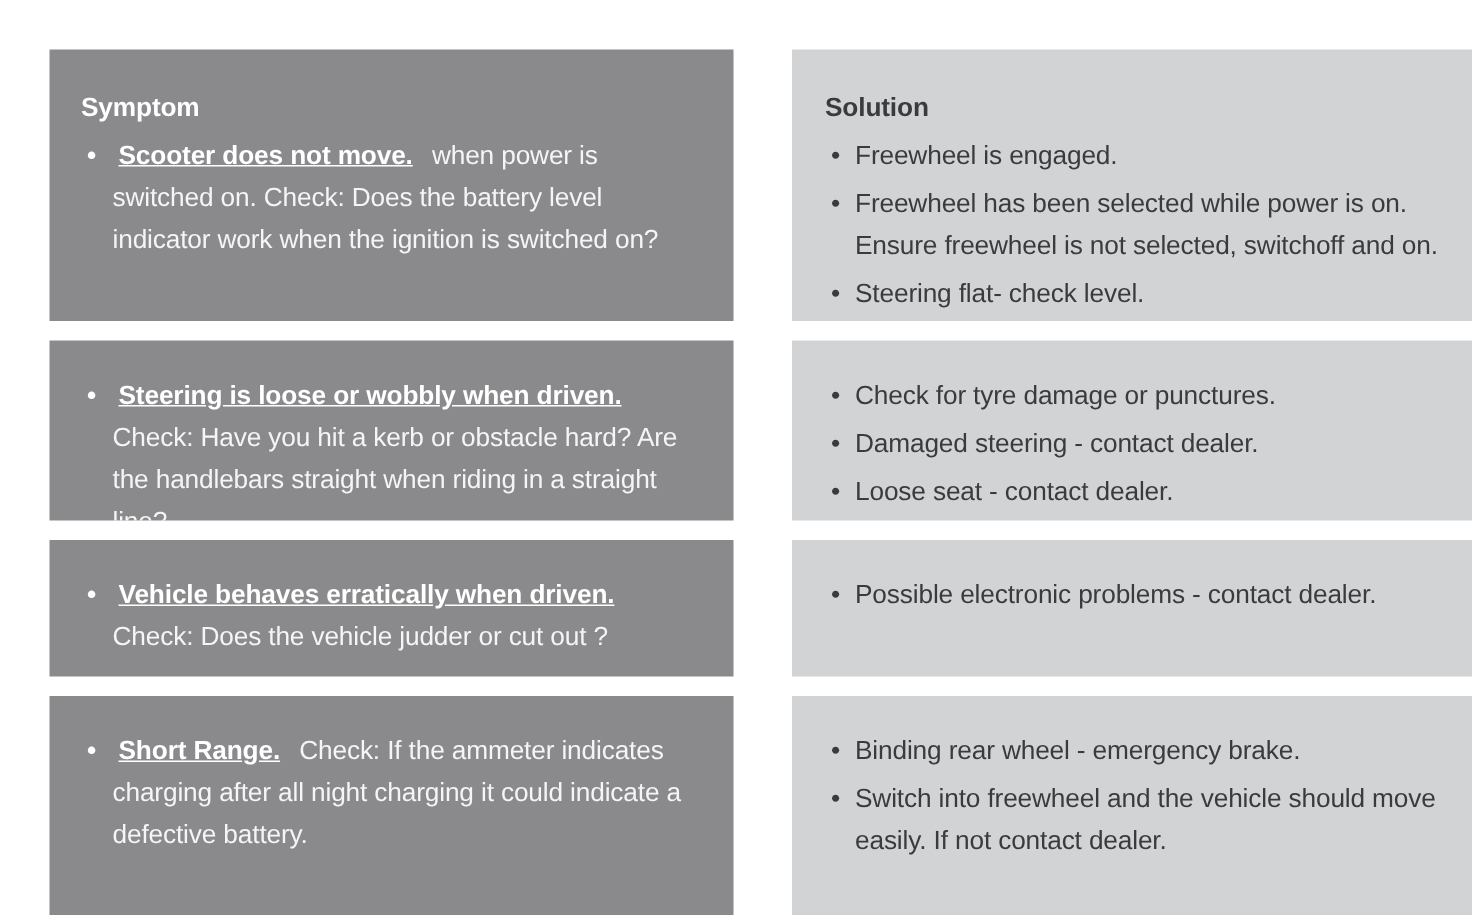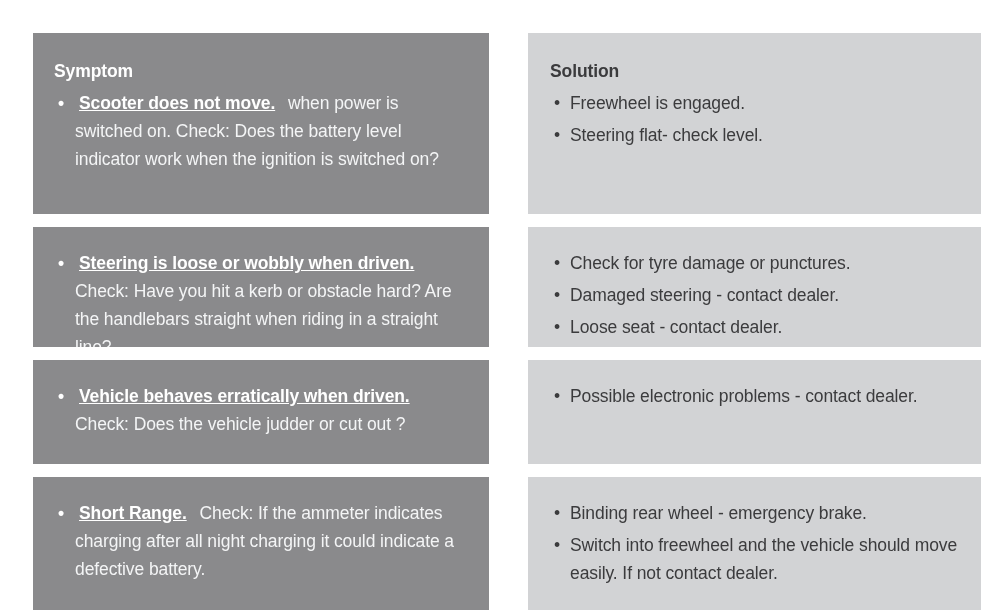--- a/index.html
+++ b/index.html
@@ -39,21 +39,21 @@
     padding:18px 14px 0 17px;
   }
   .cell.solution{
     background:var(--solution-bg);
     color:var(--solution-text);
     padding:18px 6px 0 18px;
   }
   .cell.first{padding-top:20px;}
   .r1{height:181px;}
   .r2{height:120px;}
-  .r3{height:104px;}
+  .r3{height:91px;}
   .r4{height:190px;}
   .cell-header{
     font-weight:bold;
   }
   .cell.symptom .cell-header{color:var(--symptom-bold-text);}
   ul{list-style:none;}
   li{
     position:relative;
     padding-left:17px;
   }
@@ -102,20 +102,21 @@
     </div>
 
   </div>
 
   <div class="col col-solution">
 
     <div class="cell solution first r1">
       <div class="cell-header">Solution</div>
       <ul>
         <li>Freewheel is engaged.</li>
+        <li>Freewheel has been selected while power is on. Ensure freewheel is not selected, switchoff and on.</li>
         <li>Steering flat- check level.</li>
       </ul>
     </div>
 
     <div class="cell solution r2">
       <ul>
         <li>Check for tyre damage or punctures.</li>
         <li>Damaged steering - contact dealer.</li>
         <li>Loose seat  - contact dealer.</li>
       </ul>

